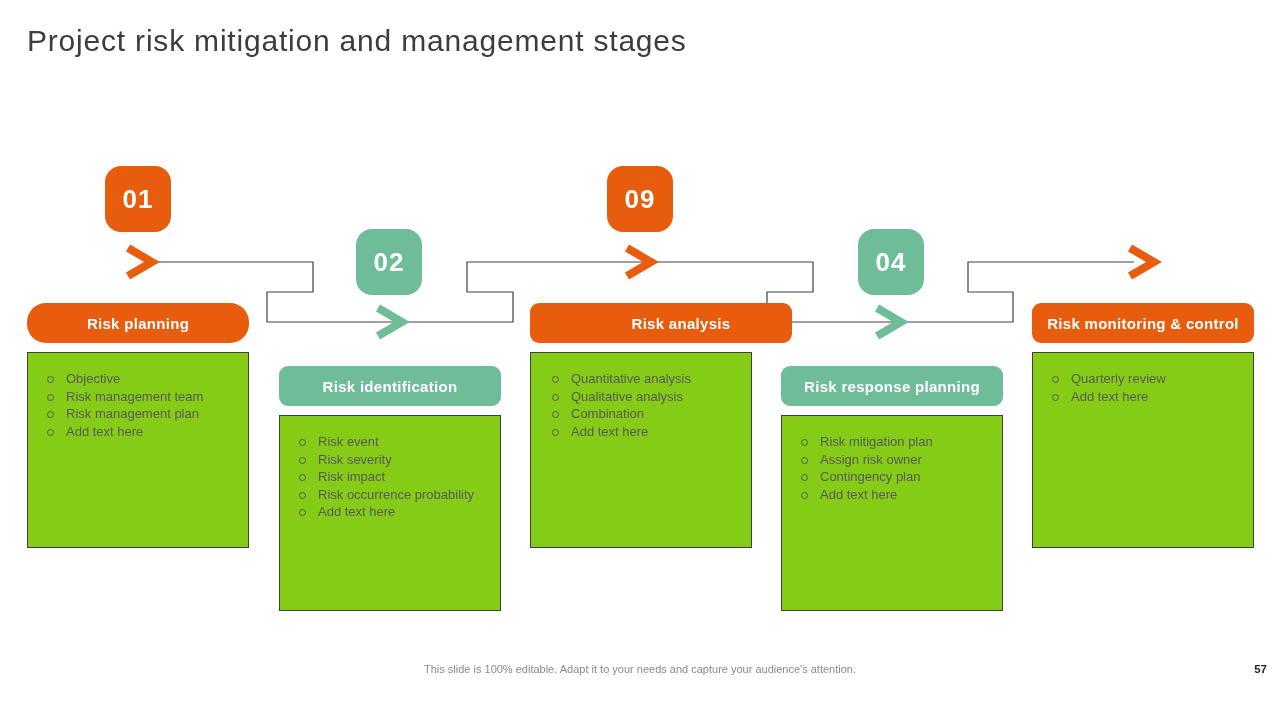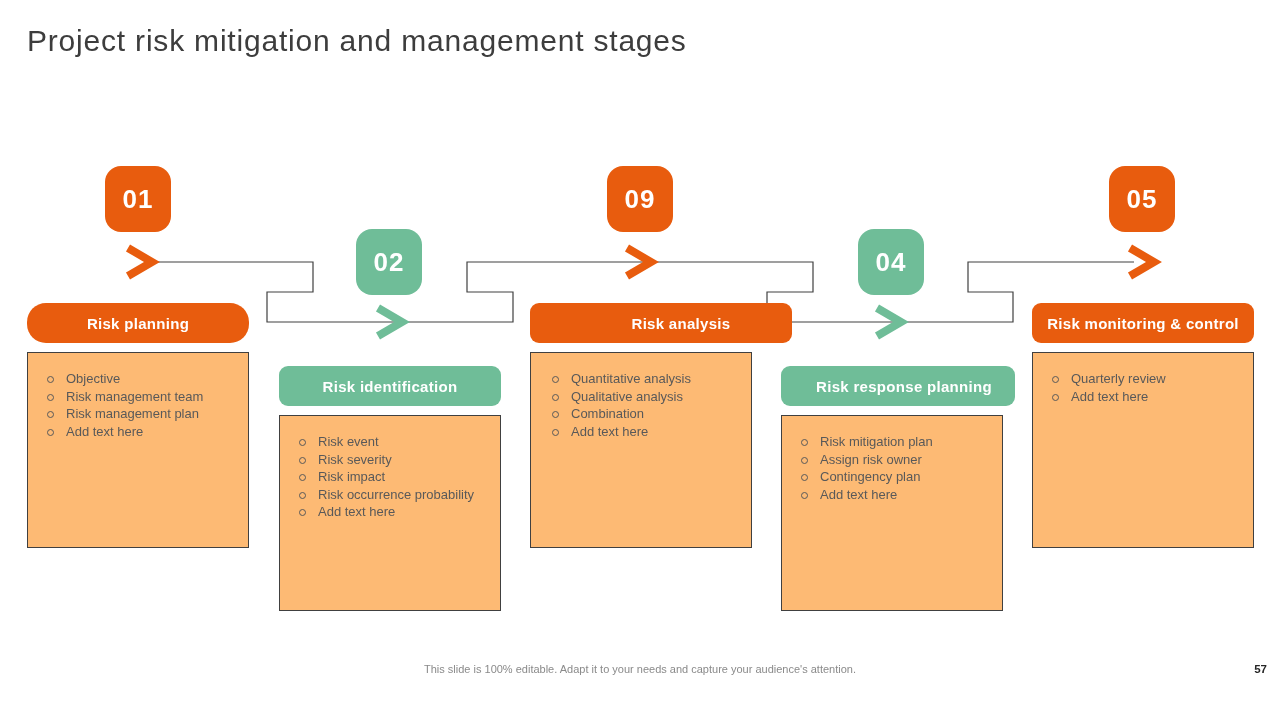--- a/index.html
+++ b/index.html
@@ -23,37 +23,37 @@
   }
   .pill{
     position:absolute;width:222px;height:40px;border-radius:9px;
     display:flex;align-items:center;justify-content:center;
     color:#fff;font-weight:700;font-size:15px;letter-spacing:0.3px;
   }
   .orange-bg{background:var(--orange);}
   .green-bg{background:var(--green);}
   .box{
     position:absolute;width:222px;height:196px;box-sizing:border-box;
-    background:#fdba74;border:1px solid var(--line);
+    background:#84cc16;border:1px solid var(--line);
     padding:17px 24px 0 14px;
   }
   .box ul{list-style:none;margin:0;padding:0;}
   .box li{
     display:flex;gap:12px;align-items:flex-start;
     font-size:13px;line-height:17.5px;color:var(--gray-text);
   }
   .dot{
     flex:0 0 auto;width:5px;height:5px;border:1.2px solid var(--gray-text);
     border-radius:50%;margin-top:6px;margin-left:5px;
   }
   
   .b1{left:105px;top:166px;} .b2{left:356px;top:229px;} .b3{left:607px;top:166px;}
   .b4{left:858px;top:229px;} .b5{left:1109px;top:166px;}
   .p1{left:27px;top:303px;border-radius:19px;}  .p2{left:279px;top:366px;} .p3{left:530px;top:303px;padding-left:40px;}
-  .p4{left:781px;top:366px;padding-left:12px;} .p5{left:1032px;top:303px;}
+  .p4{left:781px;top:366px;} .p5{left:1032px;top:303px;}
   .x1{left:27px;top:352px;}  .x2{left:279px;top:415px;} .x3{left:530px;top:352px;padding-left:16px;}
   .x4{left:781px;top:415px;} .x5{left:1032px;top:352px;}
   .footer{
     position:absolute;left:0;right:0;bottom:5px;text-align:center;
     font-size:11px;color:#8a8a8a;
   }
   .pagenum{
     position:absolute;right:13px;bottom:5px;font-size:11.5px;font-weight:700;color:#262626;
   }
 </style>
@@ -70,21 +70,20 @@
     <path class="chev green" d="M378,308 L402,322 L378,336"></path>
     <path class="chev orange" d="M627,248 L651,262 L627,276"></path>
     <path class="chev green" d="M877,308 L901,322 L877,336"></path>
     <path class="chev orange" d="M1130,248 L1154,262 L1130,276"></path>
   </svg>
 
   <div class="badge orange-bg b1">01</div>
   <div class="badge green-bg  b2">02</div>
   <div class="badge orange-bg b3">09</div>
   <div class="badge green-bg  b4">04</div>
-  <div class="badge orange-bg b5">05</div>
 
   <div class="pill orange-bg p1">Risk planning</div>
   <div class="pill green-bg  p2">Risk identification</div>
   <div class="pill orange-bg p3">Risk analysis</div>
   <div class="pill green-bg  p4">Risk response planning</div>
   <div class="pill orange-bg p5">Risk monitoring &amp; control</div>
 
   <div class="box x1">
     <ul>
       <li>

